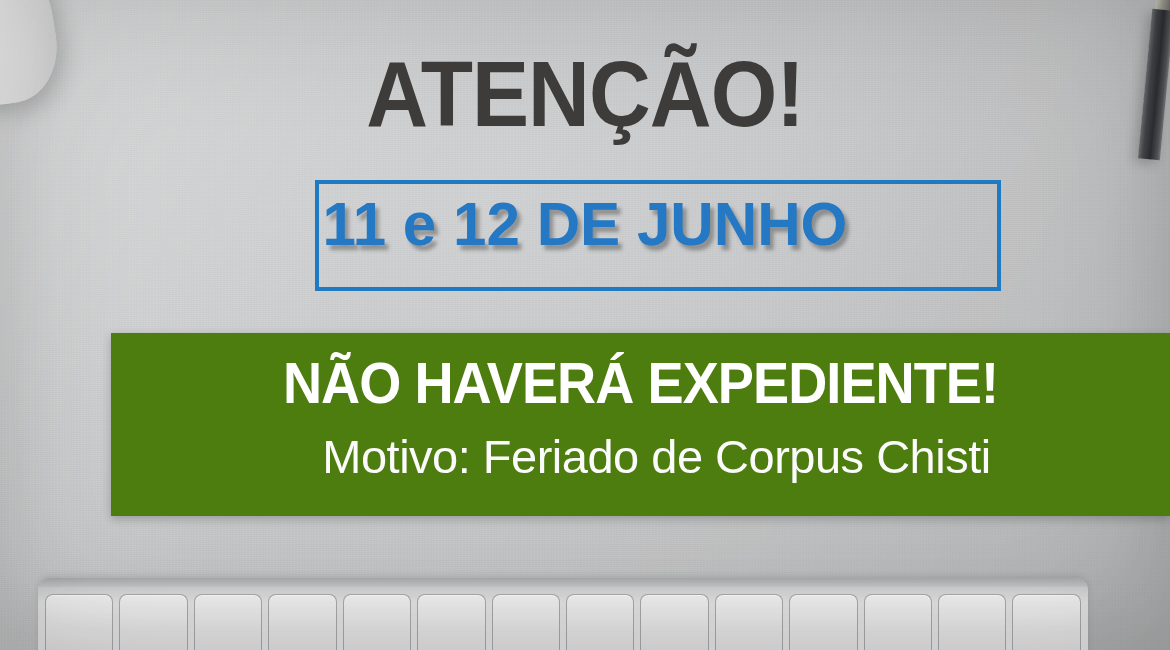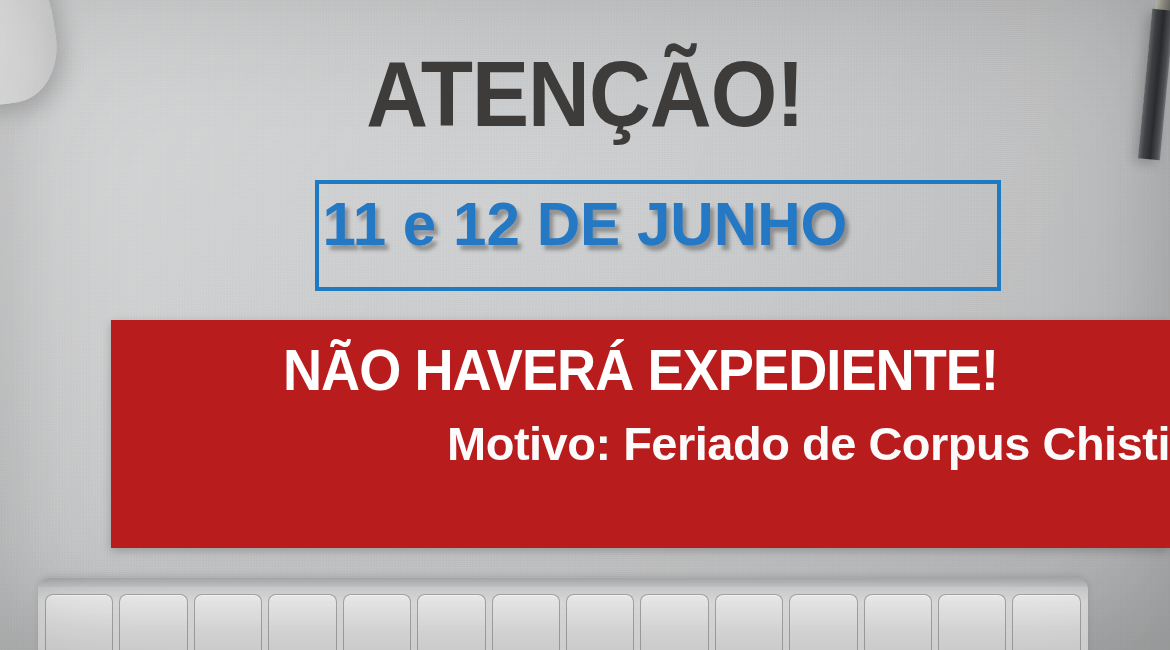--- a/index.html
+++ b/index.html
@@ -198,48 +198,48 @@
     letter-spacing: 0px;
     color: #2478c4;
     text-shadow: 4px 5px 4px rgba(70,70,70,0.45);
     transform: scaleX(0.97);
   }
 
   
   .banner {
     position: absolute;
     left: 111px;
-    top: 320px;
-    right: 0;
-    height: 228px;
-    background: #b91c1c;
+    top: 333px;
+    right: 0;
+    height: 183px;
+    background: #4d7c0f;
     box-shadow: 0 3px 9px rgba(0,0,0,0.22);
   }
   .banner-title {
     position: absolute;
     left: 0;
     right: 0;
     top: 22px;
     text-align: center;
     font-size: 57px;
     line-height: 1.0;
     font-weight: 700;
     letter-spacing: -1px;
     color: #ffffff;
     transform: scaleX(0.95);
   }
   .banner-sub {
     position: absolute;
     left: 0;
     right: 0;
     top: 100px;
-    text-align: right;
+    text-align: center;
     font-size: 47px;
     line-height: 1.0;
-    font-weight: 700;
+    font-weight: 400;
     letter-spacing: -0.5px;
     color: #fbfbfb;
     padding-left: 32px;
   }
 </style>
 </head>
 <body>
 
 <div id="poster">
 

